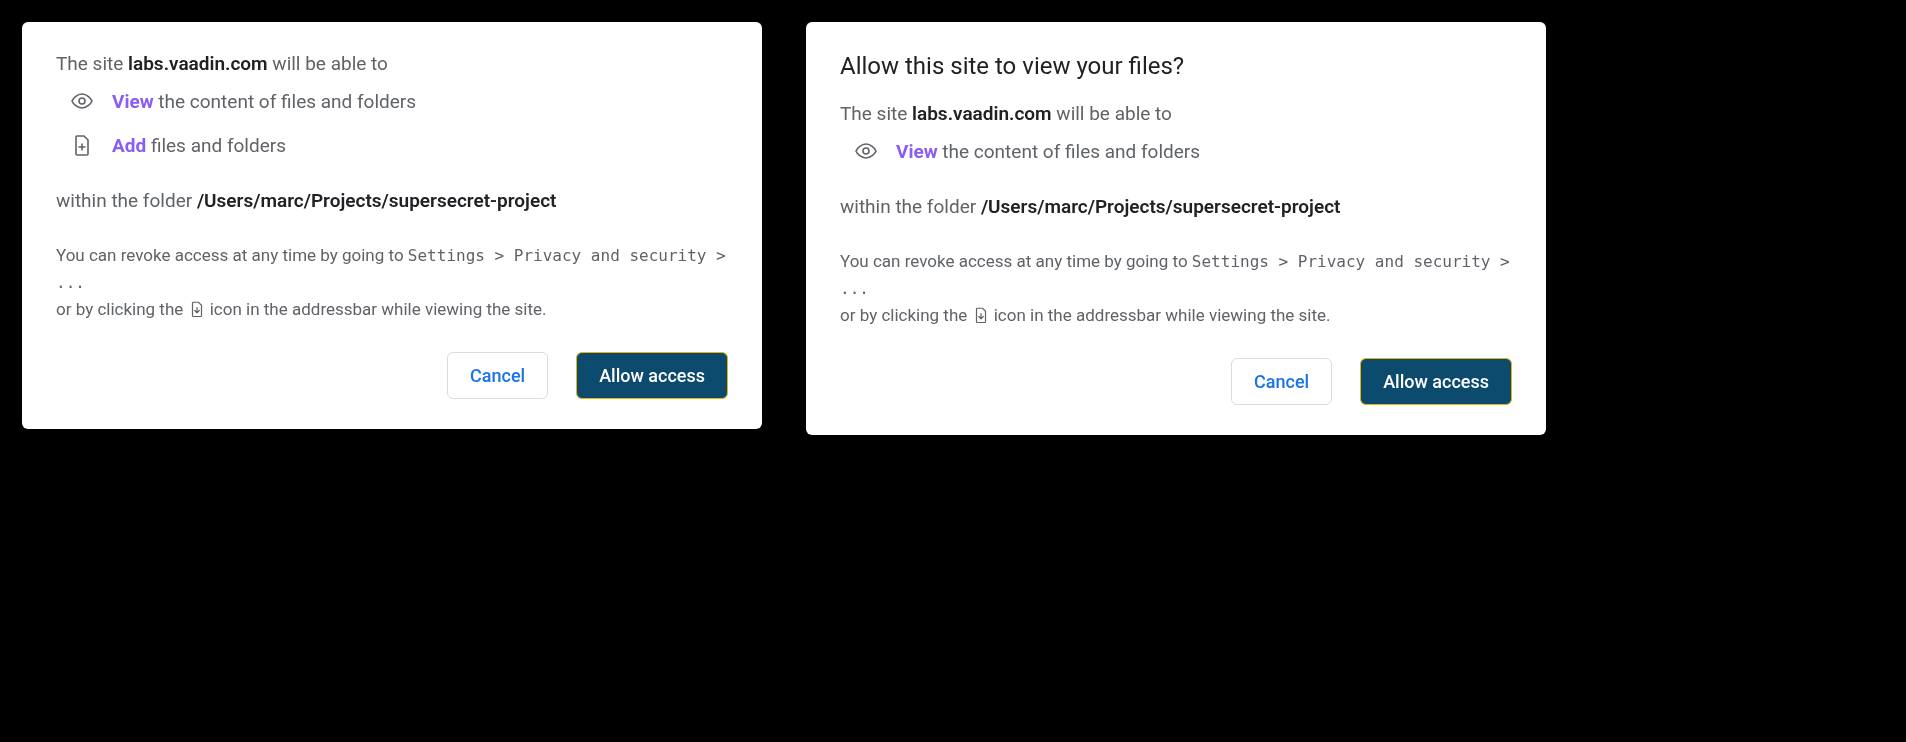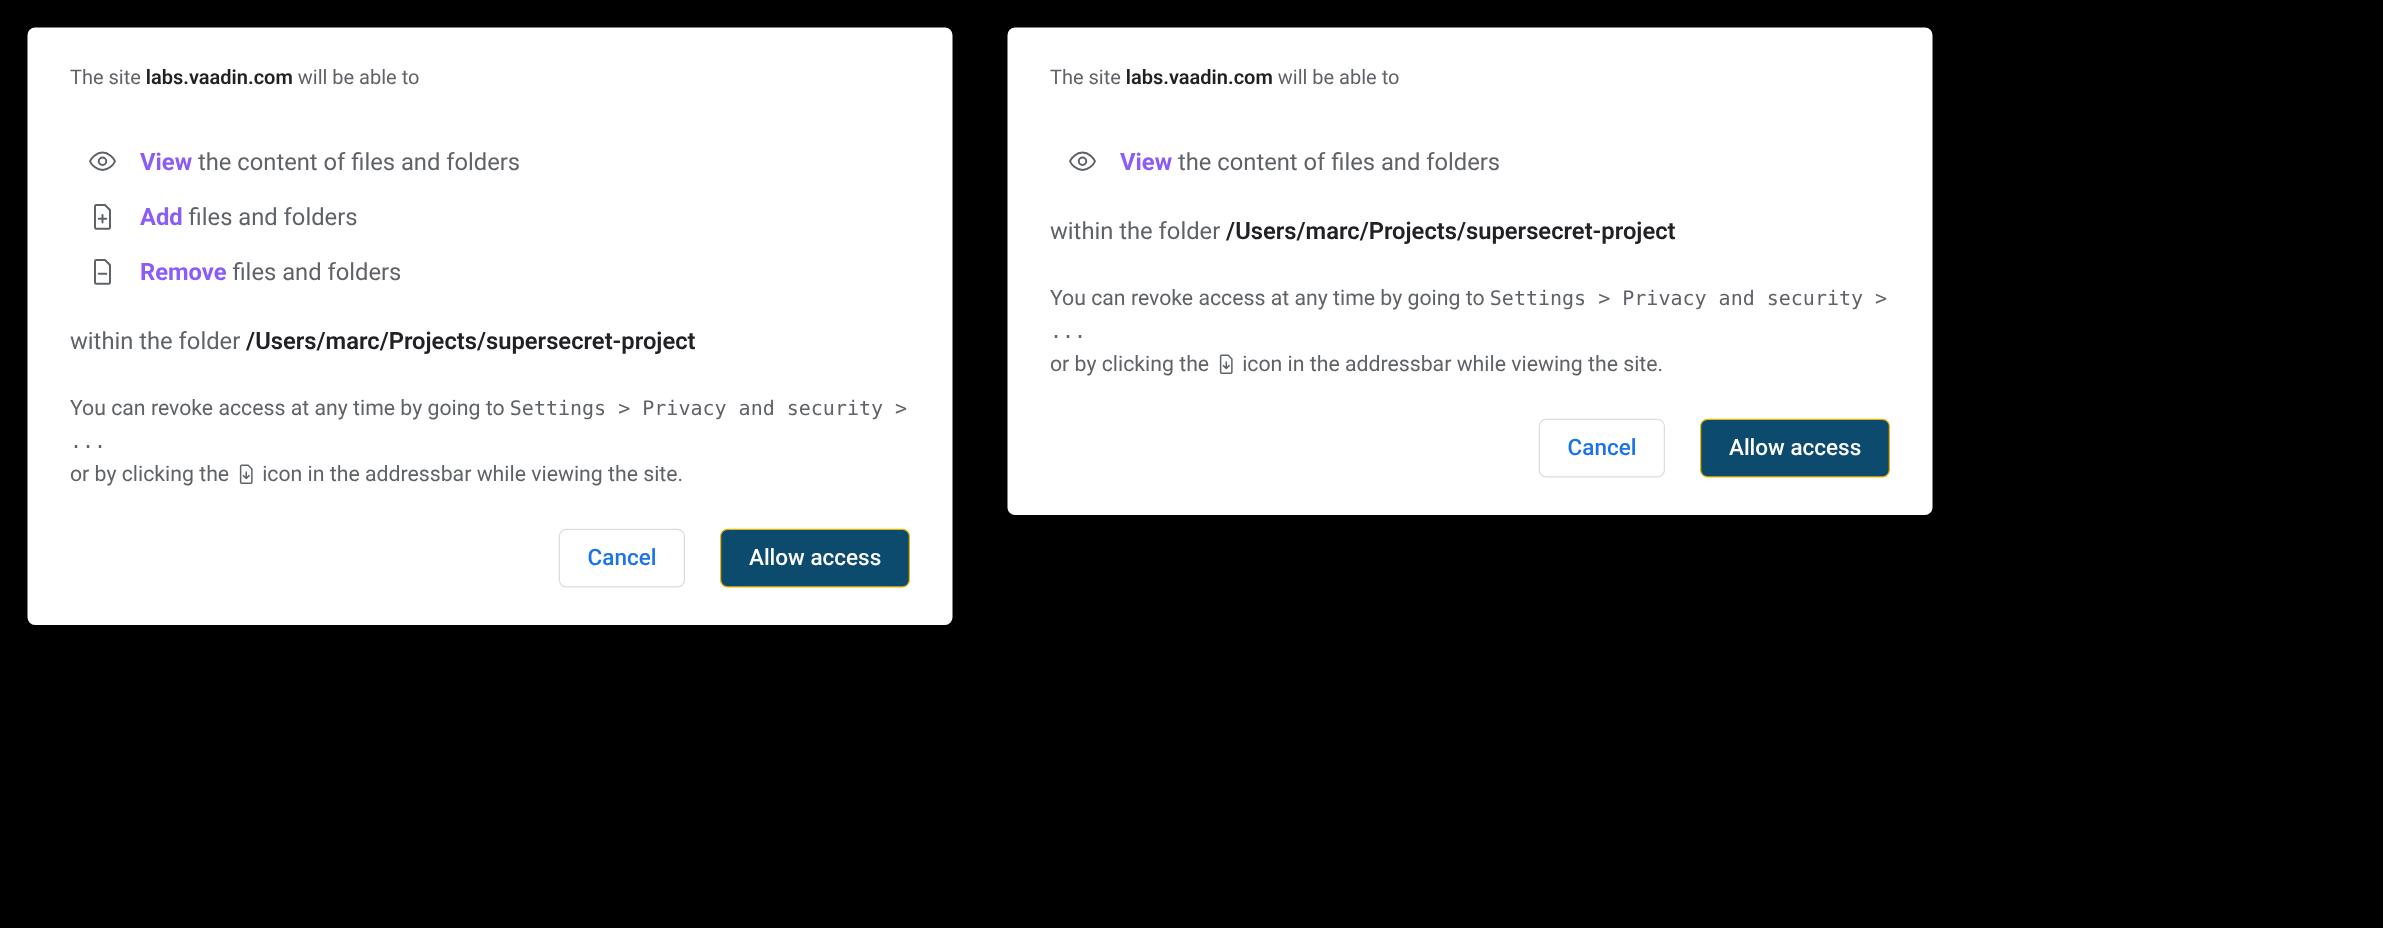--- a/index.html
+++ b/index.html
@@ -28,23 +28,23 @@
     top: 22px;
     width: 740px;
   }
   .title {
     font-size: 24px;
     color: #202124;
     font-weight: 400;
     margin: 0 0 22px 0;
   }
   .subtitle {
-    font-size: 16px;
-    color: #5f6368;
-    margin: 0 0 36px 0;
+    font-size: 19px;
+    color: #5f6368;
+    margin: 0 0 4px 0;
   }
   .subtitle .domain {
     color: #202124;
     font-weight: 600;
   }
   .perm-list {
     margin: 0 0 22px 0;
     padding: 0;
   }
   .perm-item {
@@ -160,48 +160,41 @@
       <span><span class="verb">View</span><span> the content of files and folders</span></span>
     </div>
     <div class="perm-item">
       <span class="perm-icon">
           <svg viewBox="0 0 24 24" width="24" height="24">
             <use href="#icon-file-plus"></use>
           </svg>
         </span>
       <span><span class="verb">Add</span><span> files and folders</span></span>
     </div>
-    <div class="perm-item">
-      <span class="perm-icon">
-          <svg viewBox="0 0 24 24" width="24" height="24">
-            <use href="#icon-file-minus"></use>
-          </svg>
-        </span>
-      <span><span class="verb">Remove</span><span> files and folders</span></span>
-    </div>
   </div>
 
   <p class="folder-line">
     <span>within the folder </span><span class="path">/Users/marc/Projects/supersecret-project</span>
   </p>
 
   <p class="revoke">
     <span>You can revoke access at any time by going to </span><span class="mono">Settings &gt; Privacy and security &gt; ...</span><br>
     <span>or by clicking the </span><span class="inline-icon"><svg viewBox="0 0 24 24" width="18" height="18">
           <use href="#icon-file-arrow"></use>
         </svg></span><span> icon in the addressbar while viewing the site.</span>
   </p>
 
   <div class="button-row">
     <button class="btn cancel">Cancel</button>
     <button class="btn primary">Allow access</button>
   </div>
 </div>
 
 <div class="dialog right">
+  <h1 class="title">Allow this site to view your files?</h1>
   <p class="subtitle">
     <span>The site </span><span class="domain">labs.vaadin.com</span><span> will be able to</span>
   </p>
 
   <div class="perm-list">
     <div class="perm-item">
       <span class="perm-icon">
           <svg viewBox="0 0 24 24" width="24" height="24">
             <use href="#icon-eye"></use>
           </svg>

